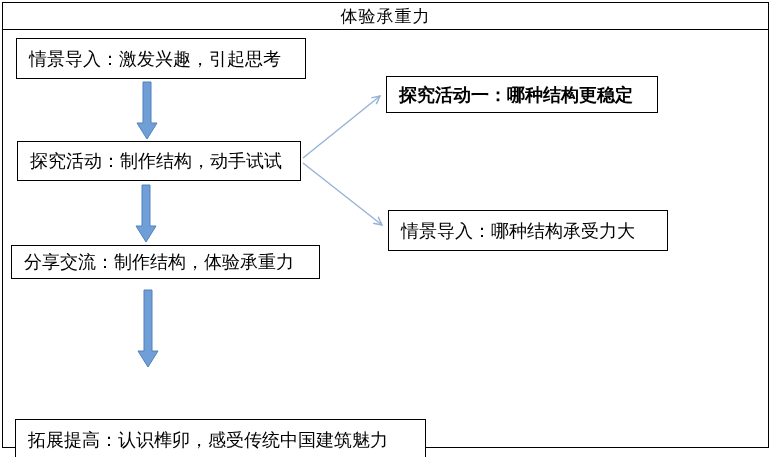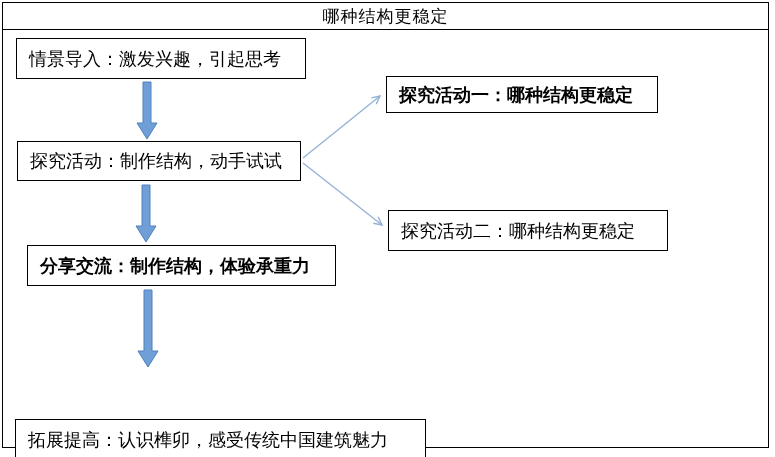--- a/index.html
+++ b/index.html
@@ -49,56 +49,56 @@
     align-items: center;
     padding: 0 20px 0 12px;
     font-size: 18px;
     white-space: nowrap;
     z-index: 2;
   }
   #node-intro    { left: 16px;  top: 38px;  width: 290px; height: 41px; }
   #node-explore  { left: 17px;  top: 141px; width: 284px; height: 40px; }
   #node-explore1 { left: 386px; top: 76px;  width: 272px; height: 37px; font-weight: bold; }
   #node-explore2 { left: 388px; top: 210px; width: 280px; height: 41px; }
-  #node-share    { left: 27px;  top: 245px; width: 309px; height: 41px; font-weight: bold; }
+  #node-share    { left: 11px;  top: 245px; width: 309px; height: 34px; }
   #node-extend   { left: 15px;  top: 371px; width: 411px; height: 42px; margin-top: 48px; }
   .connectors {
     position: absolute;
     left: 0;
     top: 0;
     width: 775px;
     height: 457px;
     z-index: 1;
   }
 </style>
 </head>
 <body>
 
 <div class="screen">
 
   <div class="frame">
     <div class="title-bar">
-      <span>哪种结构更稳定</span>
+      <span>体验承重力</span>
     </div>
   </div>
 
   <div class="node" id="node-intro">
     <span>情景导入：激发兴趣，引起思考</span>
   </div>
 
   <div class="node" id="node-explore">
     <span>探究活动：制作结构，动手试试</span>
   </div>
 
   <div class="node" id="node-explore1">
     <span>探究活动一：哪种结构更稳定</span>
   </div>
 
   <div class="node" id="node-explore2">
-    <span>探究活动二：哪种结构更稳定</span>
+    <span>情景导入：哪种结构承受力大</span>
   </div>
 
   <div class="node" id="node-share">
     <span>分享交流：制作结构，体验承重力</span>
   </div>
 
   <div class="node" id="node-extend">
     <span>拓展提高：认识榫卯，感受传统中国建筑魅力</span>
   </div>
 

